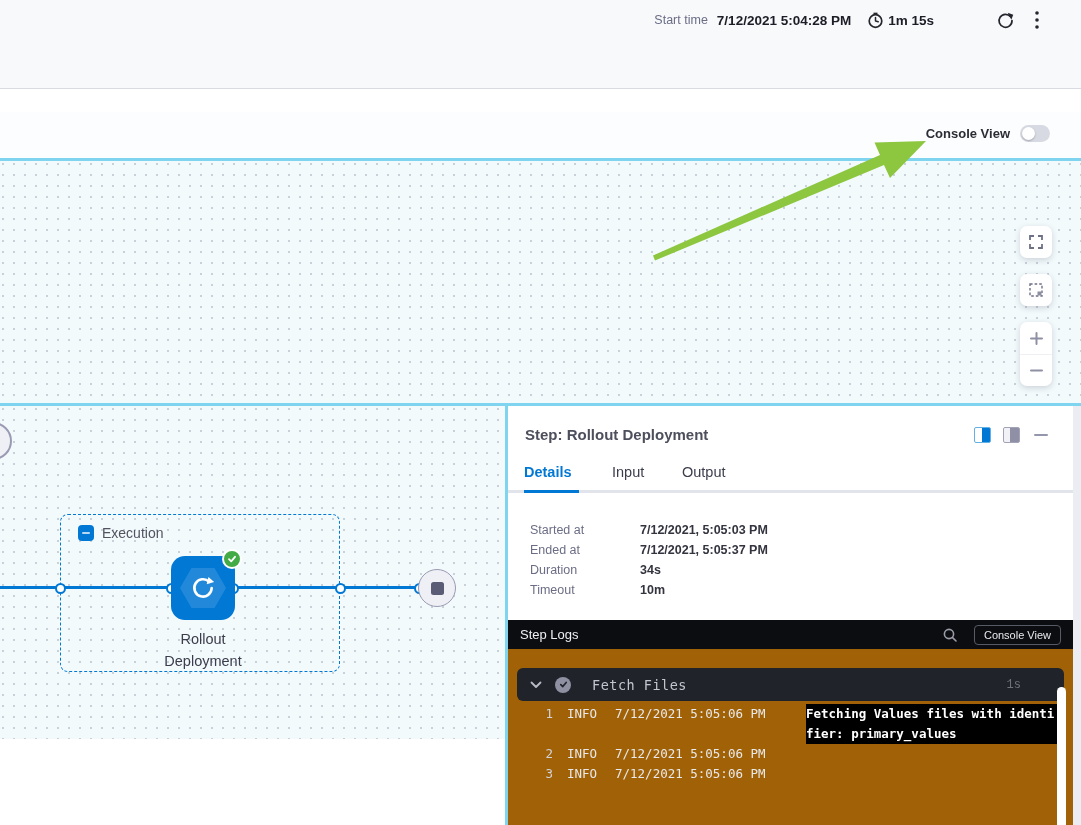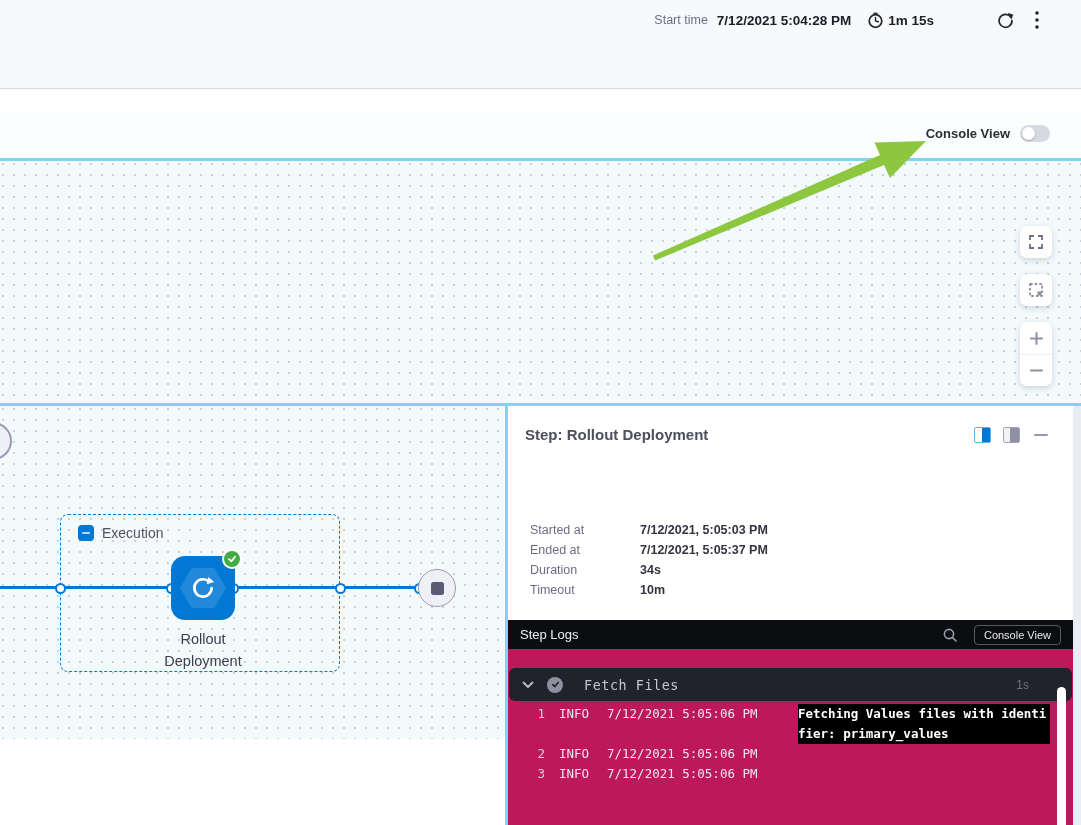--- a/index.html
+++ b/index.html
@@ -74,24 +74,24 @@
   .field-row { display:flex; height:20px; align-items:center; }
   .field-label { width:110px; font-size:12.5px; font-weight:400; color:#6b6d85; }
   .field-value { font-size:12.5px; font-weight:700; color:#33343f; }
 
   
   .step-logs { position:absolute; left:0; top:214px; width:565px; height:205px; }
   .logs-bar { height:29px; background:#0b0d11; display:flex; align-items:center; padding:11px 12px; }
   .logs-title { font-size:13px; color:#eef0f2; flex:0 0 auto; }
   .logs-bar-right { margin-left:auto; display:flex; align-items:center; }
   .console-view-btn { margin-left:16px; font-size:11px; color:#e8e9ed; border:1px solid #585a66; border-radius:4px; padding:3px 9px; background:transparent; cursor:pointer; font-family:"Liberation Sans","DejaVu Sans",sans-serif; }
-  .console { position:relative; height:176px; background:#be185d; padding:0 1px; overflow:hidden; }
+  .console { position:relative; height:176px; background:#a16207; padding:0 9px; overflow:hidden; }
   .fetch-bar { margin-top:19px; height:33px; background:#20232a; border-radius:6px; display:flex; align-items:center; padding:0 13px; }
   .fetch-name { font-family:"DejaVu Sans Mono","Liberation Mono",monospace; font-size:13.5px; color:#c3c5cf; margin-left:21px; letter-spacing:.5px; }
-  .fetch-duration { margin-left:auto; font-family:Liberation Sans, sans-serif; font-size:12px; color:#70727c; margin-right:30px; }
+  .fetch-duration { margin-left:auto; font-family:Liberation Mono, monospace; font-size:12px; color:#70727c; margin-right:30px; }
   .check-circle { width:16px; height:16px; border-radius:50%; background:#8f91a2; display:flex; align-items:center; justify-content:center; margin-left:13px; }
   .log-rows { margin-top:3px; font-family:"DejaVu Sans Mono","Liberation Mono",monospace; font-size:12.5px; line-height:20px; color:#e8e9ec; }
   .log-row { display:flex; align-items:flex-start; }
   .log-num { width:36px; text-align:right; color:#d2d4da; flex:0 0 auto; }
   .log-level { width:33px; margin-left:14px; flex:0 0 auto; }
   .log-time { width:152px; margin-left:15px; flex:0 0 auto; }
   .log-msg { margin-left:39px; width:252px; word-break:break-all; color:#fff; }
   .log-msg.bold { font-weight:700; background:#000; }
   .log-link { text-decoration:underline; color:#e8e9ec; cursor:pointer; }
   .console-scrollbar { position:absolute; right:7px; top:38px; width:9px; height:145px; background:#fff; border-radius:5px; }
@@ -221,20 +221,26 @@
   <div class="blue-divider-v"></div>
 
   <div class="panel">
     <div class="panel-title">Step: Rollout Deployment</div>
     <div class="panel-header-icons">
       <span class="layout-icon1"></span>
       <span class="layout-icon2"></span>
       <span class="min-bar"></span>
     </div>
 
+    <div class="tabs">
+      <span class="tab active" style="left:16px;">Details</span>
+      <span class="tab" style="left:104px;">Input</span>
+      <span class="tab" style="left:174px;">Output</span>
+      <span class="tab-underline"></span>
+    </div>
 
     <div class="fields">
       <div class="field-row">
         <span class="field-label">Started at</span>
         <span class="field-value">7/12/2021, 5:05:03 PM</span>
       </div>
       <div class="field-row">
         <span class="field-label">Ended at</span>
         <span class="field-value">7/12/2021, 5:05:37 PM</span>
       </div>

